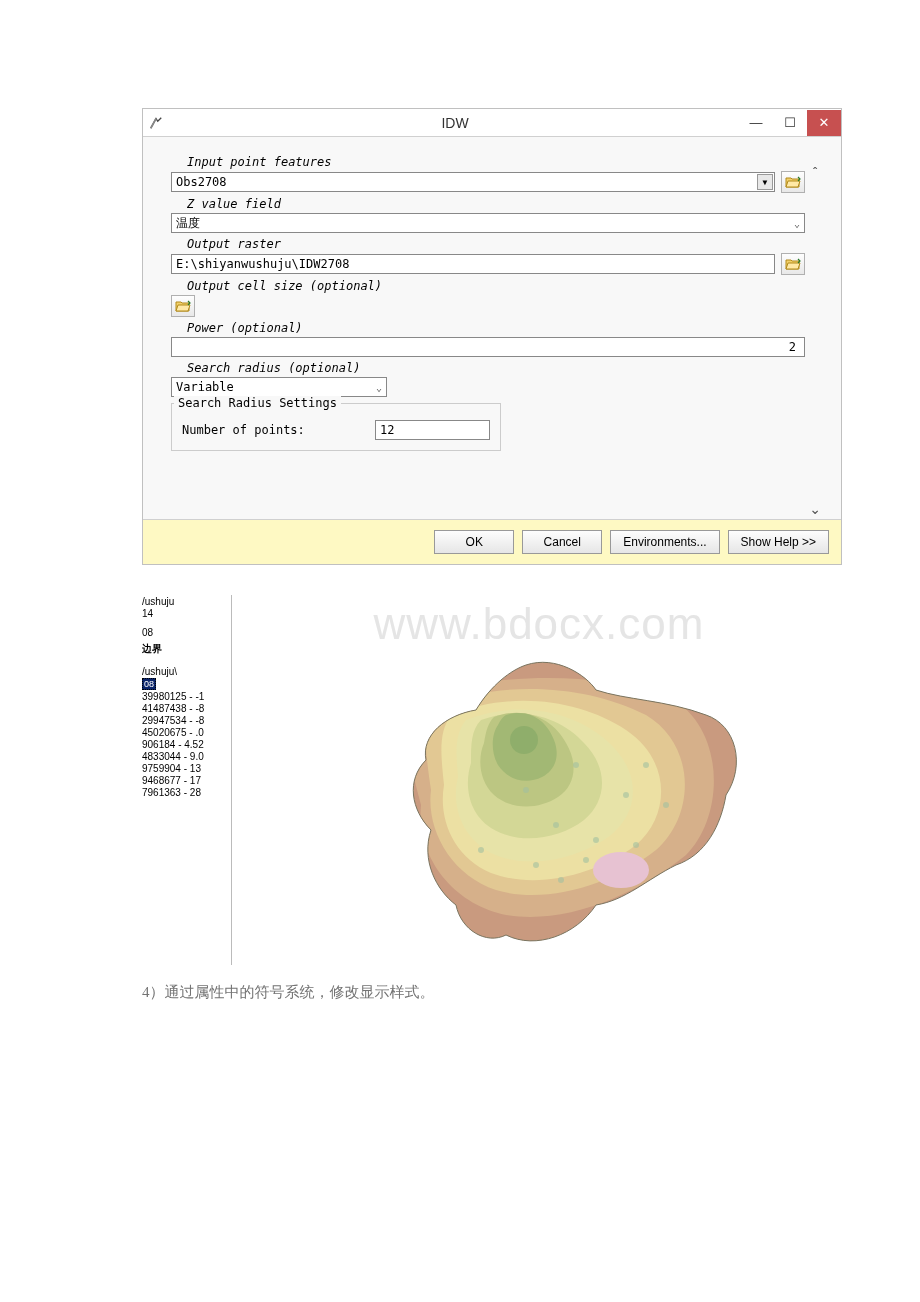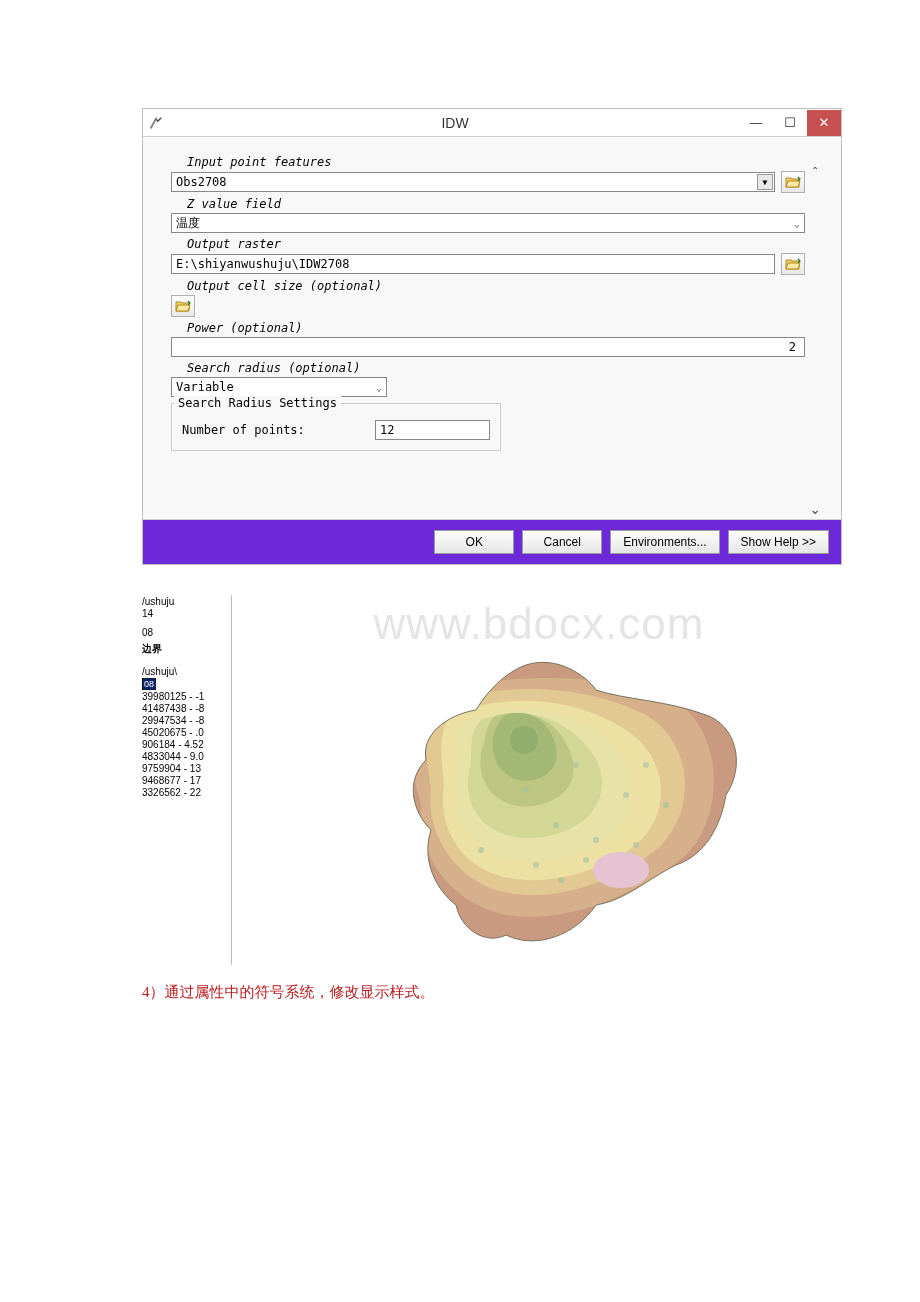--- a/index.html
+++ b/index.html
@@ -174,21 +174,21 @@
       width: 115px;
       height: 20px;
       border: 1px solid #888;
       background: #fff;
       padding: 2px 4px;
       font-family: "SimSun", monospace;
       font-size: 12px;
     }
     .dialog-footer {
       border-top: 1px solid #d0d0d0;
-      background: #6d28d9;
+      background: #fef9c3;
       padding: 10px 12px;
       display: flex;
       justify-content: flex-end;
       gap: 8px;
     }
     .btn {
       min-width: 80px;
       height: 24px;
       border: 1px solid #999;
       background: linear-gradient(#fdfdfd, #e6e6e6);
@@ -244,21 +244,21 @@
       top: 50px;
       left: 90px;
       width: 430px;
       height: 310px;
       z-index: 2;
     }
     .footnote {
       margin-top: 18px;
       font-size: 15px;
       font-family: SimSun, "Songti SC", serif;
-      color: #b91c1c;
+      color: #737373;
       width: 700px;
     }
   </style>
 </head>
 <body>
 
 <div class="container">
 
   <div class="dialog">
     <div class="titlebar">
@@ -366,21 +366,21 @@
       <div class="toc-line" style="margin-top:10px">/ushuju\</div>
       <div class="toc-line"><span class="toc-sel">08</span></div>
       <div class="toc-line">39980125 - -1</div>
       <div class="toc-line">41487438 - -8</div>
       <div class="toc-line">29947534 - -8</div>
       <div class="toc-line">45020675 - .0</div>
       <div class="toc-line">906184 - 4.52</div>
       <div class="toc-line">4833044 - 9.0</div>
       <div class="toc-line">9759904 - 13</div>
       <div class="toc-line">9468677 - 17</div>
-      <div class="toc-line">3326562 - 22</div>
+      <div class="toc-line">7961363 - 28</div>
     </div>
     <div class="map-wrap">
       <div class="watermark">www.bdocx.com</div>
       <svg class="map-svg" viewBox="0 0 430 310">
 
         <defs>
           <clipPath id="prov">
             <path d="M 200 20 C 230 10 260 30 270 45 C 300 55 340 55 380 70 C 410 80 420 120 400 150 C 395 180 380 210 350 220 C 320 235 300 255 270 260 C 250 290 210 305 180 290 C 160 300 135 285 130 260 C 110 245 95 215 105 185 C 85 165 80 135 100 115 C 95 90 120 70 150 65 C 165 40 185 25 200 20 Z"></path>
           </clipPath>
         </defs>

